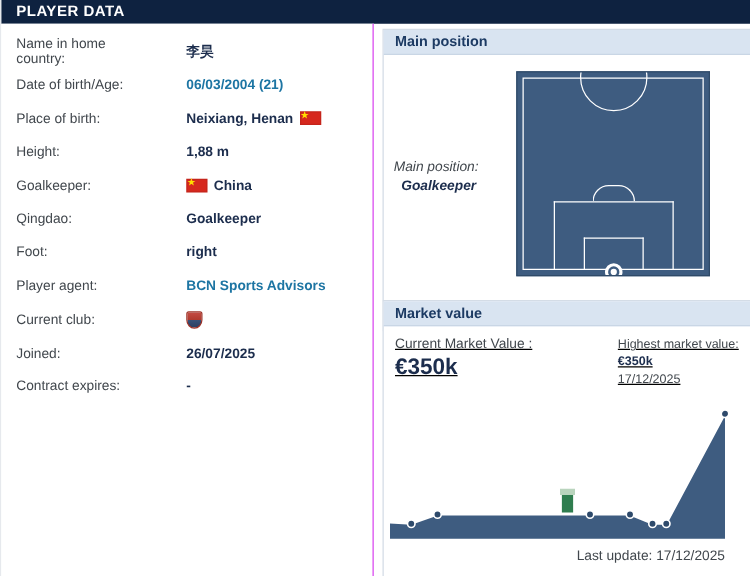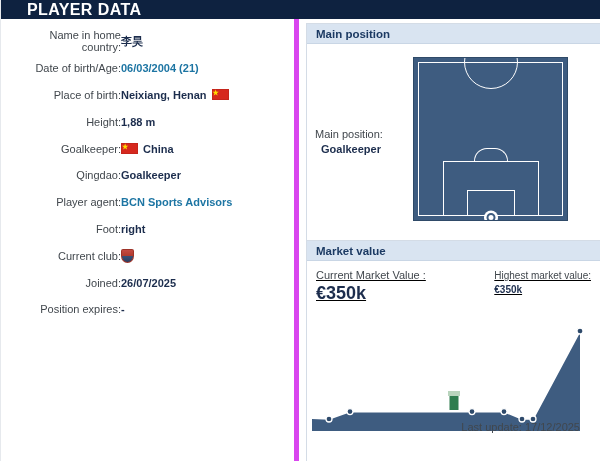--- a/index.html
+++ b/index.html
@@ -5,31 +5,31 @@
   * { margin:0; padding:0; box-sizing:border-box; }
   body { background:#f0f0f0; }
   .page {
     width:600px; height:461px; position:relative; background:#ffffff;
     font-family:"Liberation Sans", sans-serif; overflow:hidden;
     border-left:1px solid #e6e9ed;
   }
   
   .topbar {
     position:absolute; top:0; left:0; right:0; height:19px;
-    background:#0e2240; color:#fff; font-weight:bold; font-size:16px;
-    line-height:19px; padding-left:26px; letter-spacing:.4px;
+    background:#0e2240; color:#fff; font-weight:bold; font-size:12px;
+    line-height:19px; padding-left:12px; letter-spacing:.4px;
   }
   
   .left-panel {
     position:absolute; top:19px; left:0; width:298px; bottom:0;
-    background:#fff; border-right:5px solid #d946ef; padding-top:9px;text-align:right;
+    background:#fff; border-right:1px solid #d946ef; padding-top:9px;
   }
   .info-row { display:flex; height:26.8px; align-items:center; padding-left:12px; font-size:11px; }
   .info-label { width:108px; color:#41474d; flex-shrink:0; }
-  .info-value { font-weight:bold; color:#1c2d4d; display:flex; align-items:center; gap:5px; }
+  .info-value { font-weight:bold; color:#1c2d4d; display:flex; align-items:center; gap:5px;margin-left:28px; }
   .info-value.link { color:#1d75a3; }
   .flag-cn {
     display:inline-block; width:17px; height:11px; background:#d6281e;
     position:relative; flex-shrink:0; border:1px solid rgba(0,0,0,.08);
   }
   .flag-cn::before {
     content:"★"; position:absolute; top:-3px; left:0px;
     font-size:7px; color:#ffde00; line-height:11px;
   }
   .club-badge {
@@ -78,21 +78,21 @@
   }
   .mp-label-block { position:absolute; left:8px; top:84px; width:96px; font-size:11px; color:#41474d; }
   .mp-label-value { font-weight:bold; color:#1c2d4d; margin-top:3px; margin-left:6px; }
   
   .mv-row { display:flex; justify-content:space-between; padding:8px 9px 0 9px;text-decoration:underline; }
   .mv-cur-label { font-size:11px; color:#41474d; }
   .mv-cur-value { font-size:18px; font-weight:bold; color:#1c2d4d; margin-top:2px; }
   .mv-high { font-size:10px; color:#41474d; line-height:14px; }
   .mv-high-value { font-weight:bold; color:#1c2d4d; }
   .mv-chart { position:absolute; left:5px; top:88px; width:285px; height:104px; overflow:visible; }
-  .last-update { position:absolute; right:20px; top:180px; font-size:11px; color:#41474d; }
+  .last-update { position:absolute; right:20px; top:198px; font-size:11px; color:#41474d; }
 </style>
 </head>
 <body>
 
 <div class="page">
 
   <div class="topbar">
     <span>PLAYER DATA</span>
   </div>
 
@@ -128,50 +128,50 @@
         <span>China</span>
       </span>
     </div>
 
     <div class="info-row">
       <span class="info-label">Qingdao:</span>
       <span class="info-value">Goalkeeper</span>
     </div>
 
     <div class="info-row">
+      <span class="info-label">Foot:</span>
+      <span class="info-value">right</span>
+    </div>
+
+    <div class="info-row">
       <span class="info-label">Player agent:</span>
       <span class="info-value link">BCN Sports Advisors</span>
-    </div>
-
-    <div class="info-row">
-      <span class="info-label">Foot:</span>
-      <span class="info-value">right</span>
     </div>
 
     <div class="info-row">
       <span class="info-label">Current club:</span>
       <span class="info-value link">
         <span class="club-badge"></span>
       </span>
     </div>
 
     <div class="info-row">
       <span class="info-label">Joined:</span>
       <span class="info-value">26/07/2025</span>
     </div>
 
     <div class="info-row">
-      <span class="info-label">Position expires:</span>
+      <span class="info-label">Contract expires:</span>
       <span class="info-value">-</span>
     </div>
   </div>
 
   <div class="panel panel-mp">
     <div class="panel-header">Main position</div>
-    <div style="position:relative; height:188px;">
+    <div style="position:relative; height:188px;font-style:italic;">
       <div class="mp-label-block">
         <div>Main position:</div>
         <div class="mp-label-value">Goalkeeper</div>
       </div>
       <div class="pitch">
         <div class="pitch-inner"></div>
         <div class="pitch-center-circle"></div>
         <div class="pitch-penalty-arc"></div>
         <div class="pitch-penalty-box"></div>
         <div class="pitch-goal-box"></div>
@@ -183,20 +183,21 @@
   <div class="panel panel-mv">
     <div class="panel-header">Market value</div>
     <div class="mv-row">
       <div>
         <div class="mv-cur-label">Current Market Value :</div>
         <div class="mv-cur-value">€350k</div>
       </div>
       <div class="mv-high">
         <div>Highest market value:</div>
         <div class="mv-high-value">€350k</div>
+        <div>17/12/2025</div>
       </div>
     </div>
     <svg id="mv-chart" class="mv-chart" viewBox="0 0 285 104">
         <path d="M0,89.1 L17,90.0 L38,82.6 L160,82.6 L192,82.6 L210,90.0 L221,90.0 L268,2.0 L268,102 L0,102 Z" fill="#3e5c80"></path>
         <path d="M0,89.1 L17,90.0 L38,82.6 L160,82.6 L192,82.6 L210,90.0 L221,90.0 L268,2.0" fill="none" stroke="#ffffff" stroke-width="1.6"></path>
         <g>
           <rect x="136" y="62" width="12" height="5" fill="#b9d4bd"></rect>
           <rect x="137.5" y="67" width="9" height="14" fill="#2f7d4f"></rect>
         </g>
         <circle cx="17" cy="90.0" r="3" fill="#2e4a6b" stroke="#fff" stroke-width="1.3"></circle>

